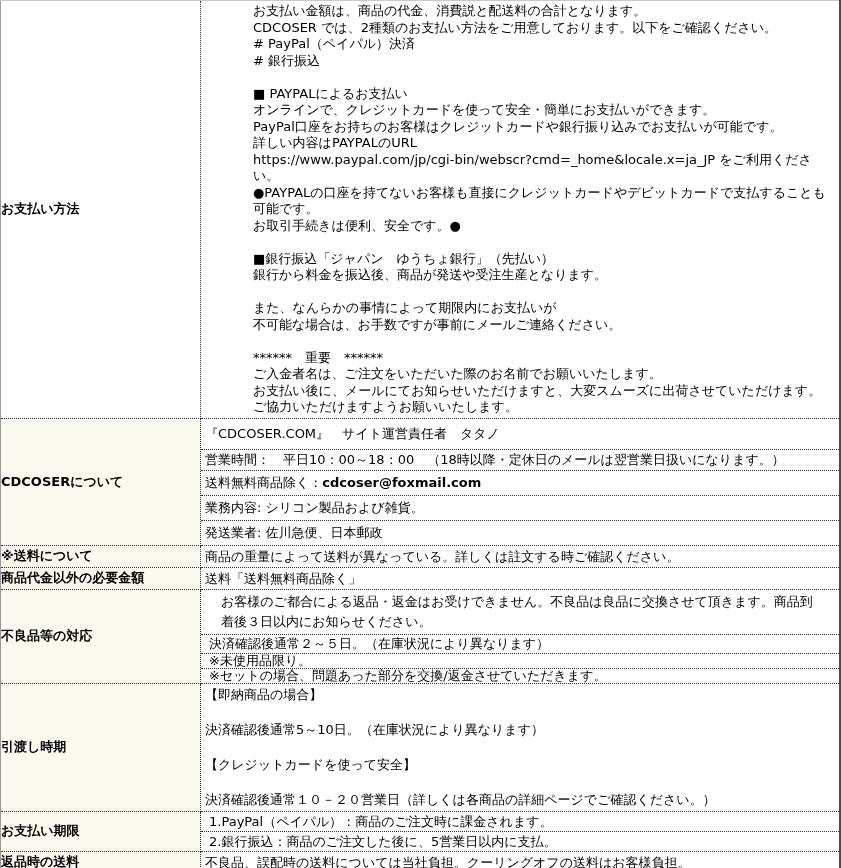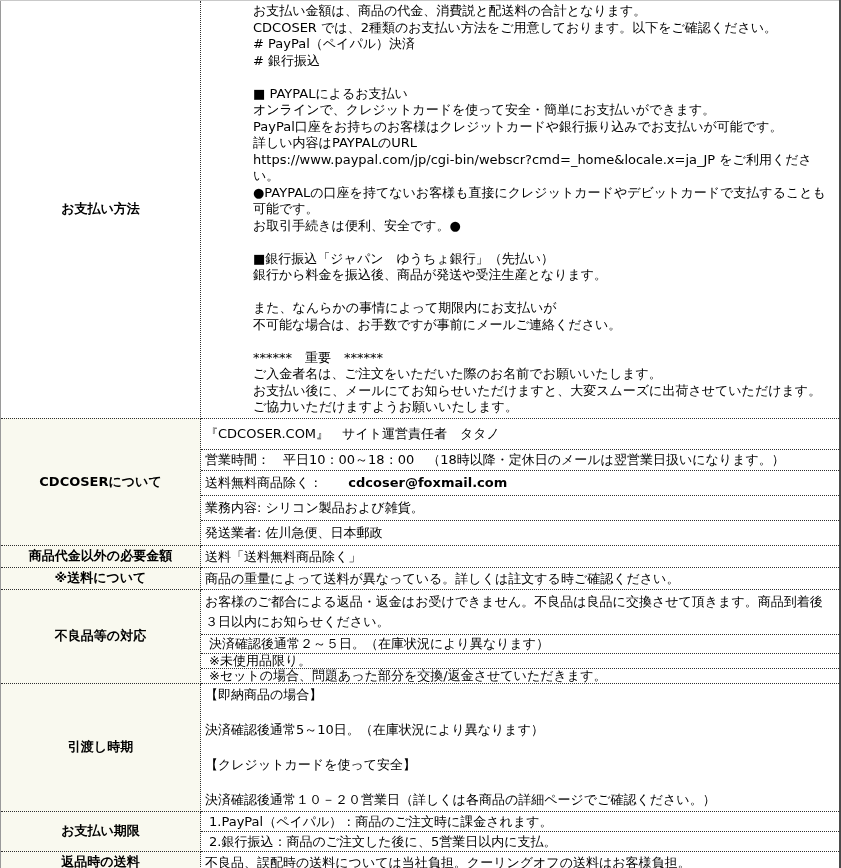--- a/index.html
+++ b/index.html
@@ -2,38 +2,38 @@
 <html><head>
 <meta charset="utf-8">
 <style>
   html,body{margin:0;padding:0;background:#fff;}
   body{font-family:"DejaVu Sans","Liberation Sans",sans-serif;font-size:13px;color:#000;}
   .page{width:841px;}
   table.policy{border-collapse:collapse;width:841px;table-layout:fixed;
     border-left:1px solid #9a9a9a;border-top:1px solid #c9c9c9;
     border-right:2px solid #4a4a4a;border-bottom:3px solid #454545;}
   th,td{border:1px dotted #2f2f2f;padding:0;}
-  th{width:199px;font-weight:bold;text-align:center;vertical-align:middle;
+  th{width:199px;font-weight:bold;text-align:left;vertical-align:middle;
      background:#f9f9ef;font-size:13px;margin-left:16px;}
   th.white-bg{background:#ffffff;}
   td{vertical-align:top;background:#ffffff;}
   .cellpad{padding:2px 4px;}
   .line{min-height:16.5px;line-height:16.5px;margin-left:48px;}
   .line6{min-height:17.6px;line-height:17.6px;}
   .sub{border-bottom:1px dotted #2f2f2f;padding:2px 4px;line-height:16px;}
   .sub:last-child{border-bottom:none;}
   .sub-title{padding:7px 4px;}
   .sub-hours{padding:2px 4px;}
   .sub-mid{padding:4px 4px;}
-  .sub-defect-main{padding:2px 4px;line-height:20px;min-height:40px;}
+  .sub-defect-main{padding:2px 20px;line-height:20px;min-height:40px;}
   .sub-defect-s1{padding:1px 8px;line-height:16px;}
   .sub-defect-s2{padding:0 8px;line-height:14px;min-height:14px;}
   .sub-pay{padding:1px 8px;line-height:17px;}
   .single-sm{padding:2px 4px;line-height:17px;}
-  .email-bold{font-weight:bold;margin-left:26px;}
+  .email-bold{font-weight:bold;}
 </style>
 </head>
 <body>
 
 <div class="page">
   <table class="policy">
 
     <tbody>
         <tr>
       <th class="white-bg">お支払い方法</th>
@@ -71,30 +71,30 @@
       <td>
         <div class="sub sub-title">『CDCOSER.COM』　サイト運営責任者　タタノ</div>
         <div class="sub sub-hours">営業時間：　平日10：00～18：00　（18時以降・定休日のメールは翌営業日扱いになります。）</div>
         <div class="sub sub-mid"><span>送料無料商品除く：</span><span class="email-bold">cdcoser@foxmail.com</span></div>
         <div class="sub sub-mid">業務内容: シリコン製品および雑貨。</div>
         <div class="sub sub-mid">発送業者: 佐川急便、日本郵政</div>
       </td>
     </tr>
 
     <tr>
-      <th>商品代金以外の必要金額</th>
+      <th>※送料について</th>
       <td>
-        <div class="single-sm">送料「送料無料商品除く」</div>
+        <div class="single-sm">商品の重量によって送料が異なっている。詳しくは註文する時ご確認ください。</div>
       </td>
     </tr>
 
     <tr>
-      <th>※送料について</th>
+      <th>商品代金以外の必要金額</th>
       <td>
-        <div class="single-sm">商品の重量によって送料が異なっている。詳しくは註文する時ご確認ください。</div>
+        <div class="single-sm">送料「送料無料商品除く」</div>
       </td>
     </tr>
 
     <tr>
       <th>不良品等の対応</th>
       <td>
         <div class="sub sub-defect-main">お客様のご都合による返品・返金はお受けできません。不良品は良品に交換させて頂きます。商品到着後３日以内にお知らせください。</div>
         <div class="sub sub-defect-s1">決済確認後通常２～５日。（在庫状況により異なります）</div>
         <div class="sub sub-defect-s2">※未使用品限り。</div>
         <div class="sub sub-defect-s2">※セットの場合、問題あった部分を交換/返金させていただきます。</div>

